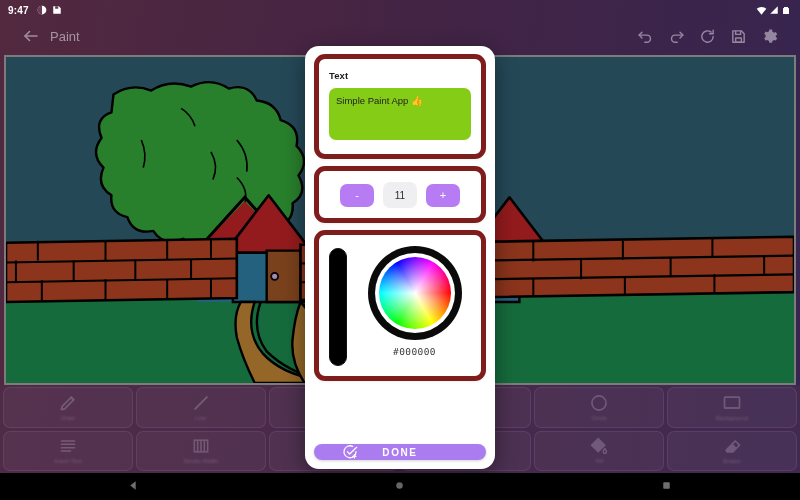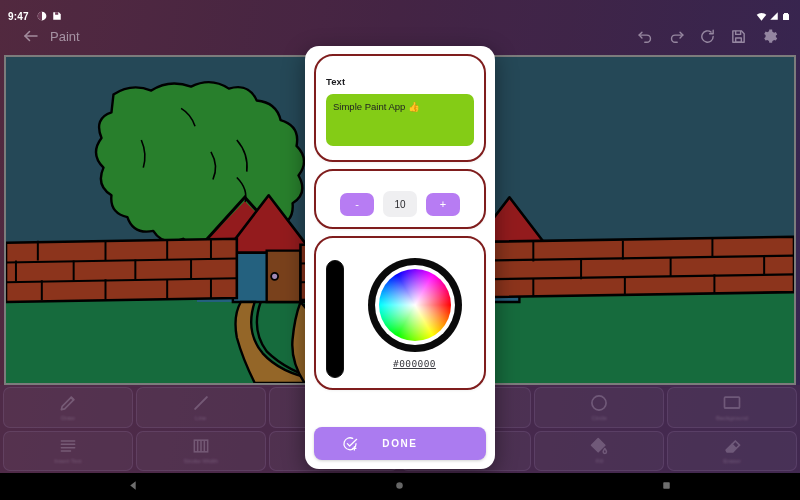--- a/index.html
+++ b/index.html
@@ -13,21 +13,21 @@
     position: relative;
     width: 800px; height: 500px;
     overflow: hidden;
     background: linear-gradient(100deg, #5e2f48 0%, #4e2a4e 45%, #3d2b5c 100%);
   }
 
   
   #statusbar {
     position: absolute; top: 0; left: 0; width: 800px; height: 20px;
     display: flex; align-items: center;
-    padding: 16px 8px;
+    padding: 4px 8px;
     color: #ffffff;
     font-size: 10px;
     z-index: 5;
     justify-content: flex-end;
   }
   #statusbar .clock { font-weight: bold; font-size: 10px; letter-spacing: 0.2px; }
   #statusbar .left-icons { display: flex; align-items: center; gap: 5px; margin-left: 8px; }
   #statusbar .right-icons { margin-left: auto; display: flex; align-items: center; gap: 3px; }
   .sb-ic { width: 10px; height: 10px; display: inline-block; }
 
@@ -102,23 +102,23 @@
     width: 190px; height: 423px;
     background: #ffffff;
     border-radius: 14px;
     box-shadow: 0 6px 22px rgba(0,0,0,0.42);
     z-index: 10;
     padding: 8px 9px 9px 9px;
     display: flex; flex-direction: column; gap: 7px;
   }
   .card {
     background: #ffffff;
-    border: 2px solid #7f1d1d;
-    border-radius: 19px;
-    padding: 20px 10px 10px 10px;
+    border: 5px solid #7f1d1d;
+    border-radius: 11px;
+    padding: 11px 10px 10px 10px;
     box-shadow: 0 1px 3px rgba(0,0,0,0.055);
   }
   .card-label {
     font-size: 9.5px; color: #1b1b1f; font-weight: 600;
     margin-bottom: 7px; letter-spacing: .1px;
   }
   
   .textbox {
     background: #84cc16; border-radius: 7px;
     min-height: 52px; width: 100%;
@@ -172,26 +172,26 @@
     background:
       radial-gradient(circle at center, rgba(255,255,255,1) 0%, rgba(255,255,255,0) 70%),
       conic-gradient(from 90deg,
         #ff0000 0deg, #ff8000 30deg, #ffff00 60deg, #80ff00 90deg,
         #00ff00 120deg, #00ff80 150deg, #00ffff 180deg, #0080ff 210deg,
         #0000ff 240deg, #8000ff 270deg, #ff00ff 300deg, #ff0080 330deg, #ff0000 360deg);
   }
   .hexval {
     margin-top: 6px;
     font-family: "DejaVu Sans Mono", monospace;
-    font-size: 9.5px; color: #3a3a40; letter-spacing: .4px; text-decoration: underline;
+    font-size: 9.5px; color: #3a3a40; letter-spacing: .4px;
   }
   
   .done-btn {
     margin-top: auto;
-    height: 33px; width: 100%;
+    height: 16px; width: 100%;
     background: #ab7bf0; border: none; border-radius: 8px;
     display: flex; align-items: center;
     cursor: pointer;
     padding: 0 28px;
     box-shadow: 0 1px 3px rgba(0,0,0,0.18);
   }
   .done-btn .dicon { width: 16px; height: 16px; flex-shrink: 0; }
   .done-btn .dlabel {
     flex: 1; text-align: center;
     color: #ffffff; font-size: 10px; font-weight: 700; letter-spacing: 1.6px;
@@ -495,21 +495,21 @@
   <div id="dialog">
 
     <div class="card">
       <div class="card-label">Text</div>
       <textarea class="textbox" rows="3" placeholder="Enter text" style="">Simple Paint App 👍</textarea>
     </div>
 
     <div class="card">
       <div class="size-row">
         <button class="stepbtn">-</button>
-        <div class="sizeval">10</div>
+        <div class="sizeval">11</div>
         <button class="stepbtn">+</button>
       </div>
     </div>
 
     <div class="card">
       <div class="color-body">
         <div class="lightness" style="background: rgb(0, 0, 0);"></div>
         <div class="wheel-col">
           <div class="wheel-outer">
             <div class="wheel-gap">

